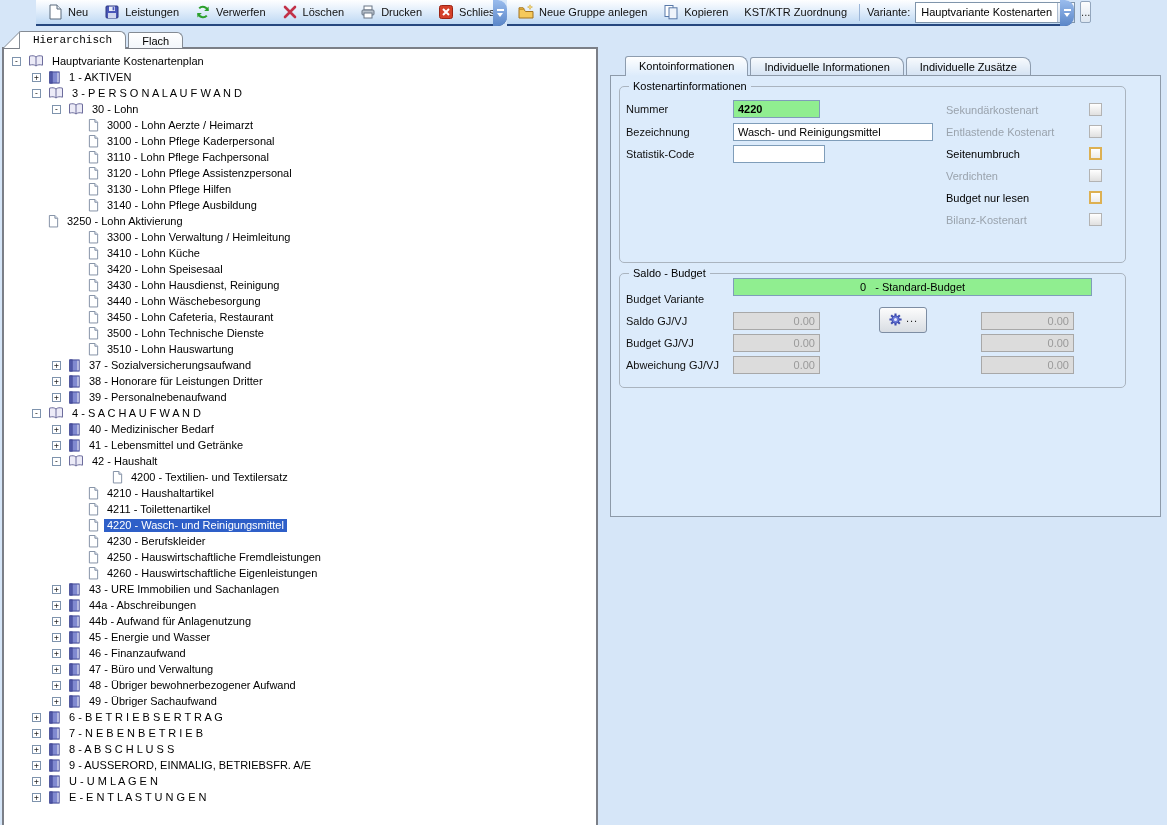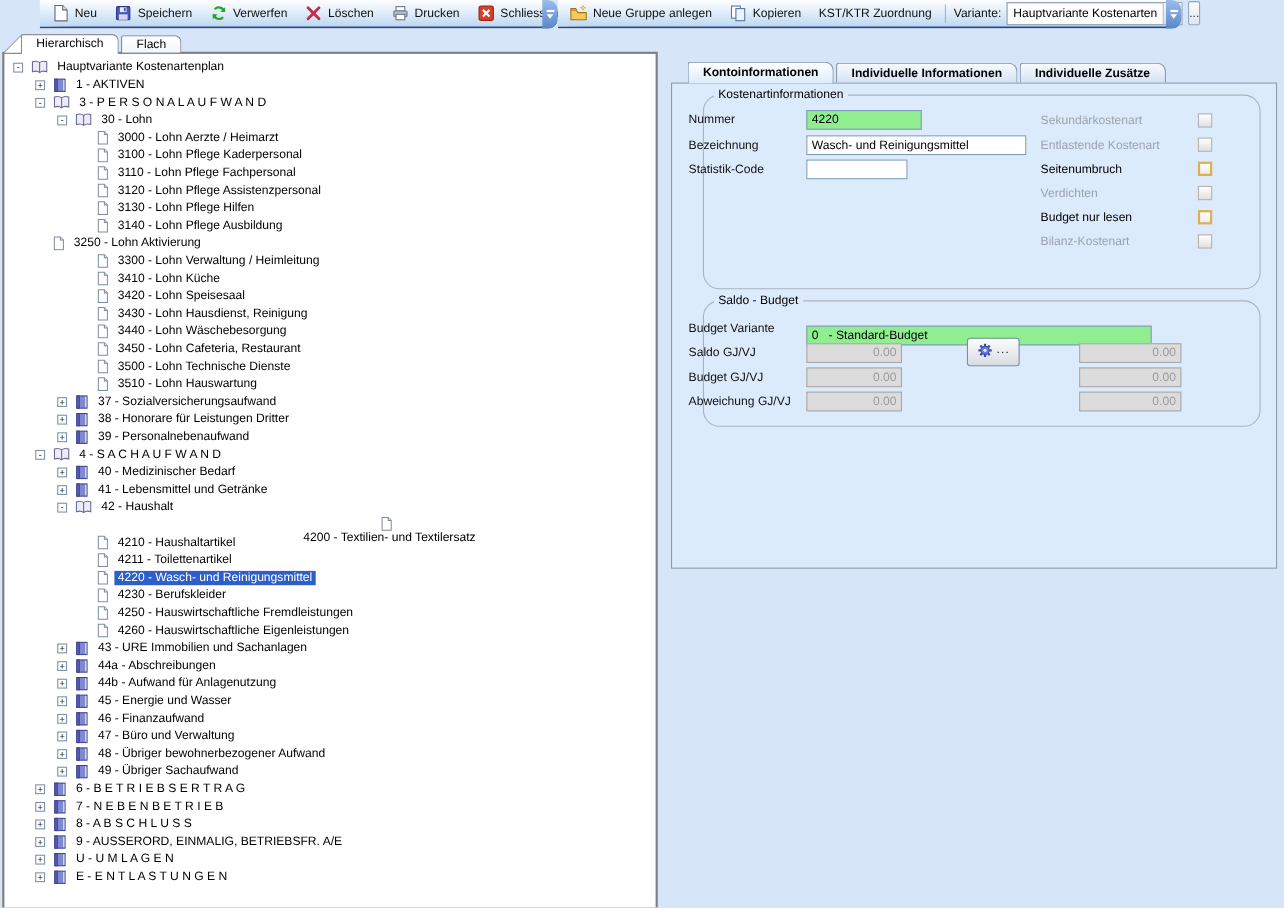--- a/index.html
+++ b/index.html
@@ -34,40 +34,40 @@
   .tb-overflow .arr{width:0;height:0;border-left:3.5px solid transparent;border-right:3.5px solid transparent;border-top:4px solid #fff;}
   .tb-combo{display:flex;align-items:center;height:21px;width:160px;background:#fff;border:1px solid #8095ab;box-sizing:border-box;margin-left:2px;}
   .tb-combo .val{flex:1;padding:0 5px;white-space:nowrap;overflow:hidden;}
   .tb-combo .dd{width:16px;align-self:stretch;background:linear-gradient(#f5f8fc,#d3dfee);border-left:1px solid #aebdd0;display:flex;align-items:center;justify-content:center;font-size:7px;color:#2d4a75;}
   .tb-more{width:26px;height:20px;margin-left:5px;display:flex;align-items:center;justify-content:center;border:1px solid #93a6bd;background:linear-gradient(#fdfdfd,#dde6f0);border-radius:2px;color:#333;}
 
   
   .ltabs{position:absolute;left:4px;top:30px;height:18px;display:flex;align-items:flex-end;z-index:3;}
   .lramp{width:0;height:0;border-bottom:17px solid #fff;border-left:17px solid transparent;margin-right:-2px;filter:drop-shadow(-1px 0 0 #848b94);}
   .ltab{border:1px solid #848b94;border-bottom:none;border-radius:2px 6px 0 0;background:linear-gradient(#ffffff,#f2f6fa);padding:2px 13px 1px;margin-right:2px;position:relative;}
-  .ltab.active{background:#fff;padding-bottom:3px;margin-bottom:-1px;}
+  .ltab.active{background:#fff;padding-bottom:3px;margin-bottom:-1px;font-family:Liberation Mono, monospace;}
   .treepanel{
     position:absolute;left:2px;top:47px;width:596px;height:780px;box-sizing:border-box;
     background:#fff;border:2px solid #7b7f87;padding-top:4px;overflow:hidden;z-index:2;
   }
   .trow{height:16px;display:flex;align-items:center;white-space:nowrap;}
   .texp{width:9px;height:9px;box-sizing:border-box;border:1px solid #7e93ad;background:#fff;
         font:8px/7px "DejaVu Sans Mono",monospace;text-align:center;color:#222;margin-right:7px;flex:none;}
   .tico{margin-right:5px;flex:none;display:flex;align-items:center;}
   .tlabel{padding:0 3px;line-height:13px;}
   .trow.sel .tlabel{background:#2e5fc8;color:#fff;}
 
   
   .rtabs{position:absolute;left:625px;top:56px;display:flex;align-items:flex-end;z-index:3;}
   .rtab{border:1px solid #8d9cae;border-bottom:none;border-radius:3px 8px 0 0;
-        background:linear-gradient(#f7fafd,#d5e3f3);padding:3px 13px 2px;margin-right:2px;white-space:nowrap;font-weight:bold;}
+        background:linear-gradient(#f7fafd,#d5e3f3);padding:3px 13px 2px;margin-right:2px;white-space:nowrap;}
   .rtab.active{background:linear-gradient(#ffffff,#dcebfb);padding-bottom:4px;margin-bottom:-1px;}
   .rpanel{position:absolute;left:610px;top:75px;width:551px;height:442px;box-sizing:border-box;
           background:#dcebfb;border:1px solid #8d9aa9;z-index:2;}
-  .group{position:absolute;border:1px solid #aab4bf;border-radius:15px;margin-left:20px;}
+  .group{position:absolute;border:1px solid #aab4bf;border-radius:5px;}
   .legend{position:absolute;top:-7px;left:9px;background:#dcebfb;padding:0 4px;white-space:nowrap;}
   #g1{left:8px;top:10px;width:505px;height:175px;}
   #g2{left:8px;top:197px;width:505px;height:113px;}
   .flabel{position:absolute;white-space:nowrap;color:#101010;}
   .finput{position:absolute;height:18px;box-sizing:border-box;border:1px solid #7f9db9;background:#fff;
           font:11px "Liberation Sans",sans-serif;padding:0 4px;outline:none;}
   .finput.green{background:#90ee90;}
   .finput.num{background:#dcdcdc;border-color:#a8a8a8;color:#9a9a9a;text-align:right;}
   .cbx{position:absolute;width:13px;height:13px;box-sizing:border-box;border:1px solid #b3b3b3;
        background:linear-gradient(#ffffff,#e0e0e0);}
@@ -97,21 +97,21 @@
       </div>
       <div class="tb-btn">
         <span class="tico-wrap" style="display: flex;">
           <svg viewBox="0 0 16 16">
             <rect x="2" y="2" width="12" height="12" rx="1" fill="#4a57b8" stroke="#2c3680"></rect>
             <rect x="5" y="2.6" width="6" height="4.4" fill="#e8ecf8"></rect>
             <rect x="8.6" y="3.1" width="1.7" height="3.2" fill="#4a57b8"></rect>
             <rect x="4" y="9" width="8" height="5" fill="#cfd6ee"></rect>
           </svg>
         </span>
-        <span class="tb-label">Speichern</span>
+        <span class="tb-label">Leistungen</span>
       </div>
       <div class="tb-btn">
         <span class="tico-wrap" style="display: flex;">
           <svg viewBox="0 0 16 16">
             <path d="M3.2 9.2a5 5 0 0 0 8.6 2.4" fill="none" stroke="#2ca02c" stroke-width="2"></path>
             <path d="M12.8 6.8A5 5 0 0 0 4.2 4.4" fill="none" stroke="#2ca02c" stroke-width="2"></path>
             <path d="M13.6 2.6v4.4h-4.4z" fill="#2ca02c"></path>
             <path d="M2.4 13.4V9h4.4z" fill="#2ca02c"></path>
           </svg>
         </span>
@@ -437,21 +437,21 @@
     <div class="trow" style="padding-left: 48px;">
       <span class="texp">-</span>
       <span class="tico">
         <svg width="16" height="14" viewBox="0 0 16 14">
           <path d="M8 3C6.5 1.6 4 1.4 1.5 2.2V11.2c2.5-.8 5-.6 6.5.8 1.5-1.4 4-1.6 6.5-.8V2.2C12 1.4 9.5 1.6 8 3z" fill="#ecebf7" stroke="#6c6c9c"></path>
           <path d="M8 3v9" stroke="#6c6c9c"></path>
         </svg>
       </span>
       <span class="tlabel">42 - Haushalt</span>
     </div>
-    <div class="trow" style="padding-left: 108px; flex-direction: column;">
+    <div class="trow" style="padding-left: 108px;">
       <span class="tico">
         <svg width="11" height="14" viewBox="0 0 12 14">
           <path d="M1.5 1h6l3 3v9.5h-9z" fill="#fff" stroke="#7c8aa0"></path>
           <path d="M7.5 1v3h3" fill="#dde4ee" stroke="#7c8aa0"></path>
         </svg>
       </span>
       <span class="tlabel">4200 - Textilien- und Textilersatz</span>
     </div>
     <div class="trow" style="padding-left: 84px; text-align: center;">
       <span class="tico">
@@ -668,21 +668,21 @@
   <div class="rtab">Individuelle Informationen</div>
   <div class="rtab">Individuelle Zusätze</div>
 </div>
 
 <div class="rpanel">
 
   <div class="group" id="g1">
     <span class="legend">Kostenartinformationen</span>
   </div>
   <span class="flabel" style="left:15px;top:27px;">Nummer</span>
-  <input class="finput green" style="left: 122px; top: 24px; width: 105px;" value="4220">
+  <input class="finput green" style="left: 122px; top: 24px; width: 87px; font-weight: bold;" value="4220">
   <span class="flabel" style="left:15px;top:50px;">Bezeichnung</span>
   <input class="finput" style="left: 122px; top: 47px; width: 200px;" value="Wasch- und Reinigungsmittel">
   <span class="flabel" style="left:15px;top:72px;">Statistik-Code</span>
   <input class="finput" style="left: 122px; top: 69px; width: 92px;" value="">
   <div id="checks">
       <span class="clabel dim" style="left: 335px; top: 28px;">Sekundärkostenart</span>
       <span class="cbx" style="left: 478px; top: 27px;"></span>
       <span class="clabel dim" style="left: 335px; top: 50px;">Entlastende Kostenart</span>
       <span class="cbx" style="left: 478px; top: 49px;"></span>
       <span class="clabel" style="left: 335px; top: 72px;">Seitenumbruch</span>
@@ -692,21 +692,21 @@
       <span class="clabel" style="left: 335px; top: 116px;">Budget nur lesen</span>
       <span class="cbx gold" style="left: 478px; top: 115px;"></span>
       <span class="clabel dim" style="left: 335px; top: 138px;">Bilanz-Kostenart</span>
       <span class="cbx" style="left: 478px; top: 137px;"></span>
     </div>
 
   <div class="group" id="g2">
     <span class="legend">Saldo - Budget</span>
   </div>
   <span class="flabel" style="left:15px;top:217px;">Budget Variante</span>
-  <input class="finput green" style="left: 122px; top: 220px; width: 314px;" value="0   - Standard-Budget">
+  <input class="finput green" style="left: 122px; top: 202px; width: 359px; text-align: center;" value="0   - Standard-Budget">
   <div id="saldoRows">
       <span class="flabel" style="left: 15px; top: 239px;">Saldo GJ/VJ</span>
       <input class="finput num" disabled="" value="0.00" style="left: 122px; top: 236px; width: 87px;">
       <input class="finput num" disabled="" value="0.00" style="left: 370px; top: 236px; width: 93px;">
       <span class="flabel" style="left: 15px; top: 261px;">Budget GJ/VJ</span>
       <input class="finput num" disabled="" value="0.00" style="left: 122px; top: 258px; width: 87px;">
       <input class="finput num" disabled="" value="0.00" style="left: 370px; top: 258px; width: 93px;">
       <span class="flabel" style="left: 15px; top: 283px;">Abweichung GJ/VJ</span>
       <input class="finput num" disabled="" value="0.00" style="left: 122px; top: 280px; width: 87px;">
       <input class="finput num" disabled="" value="0.00" style="left: 370px; top: 280px; width: 93px;">

